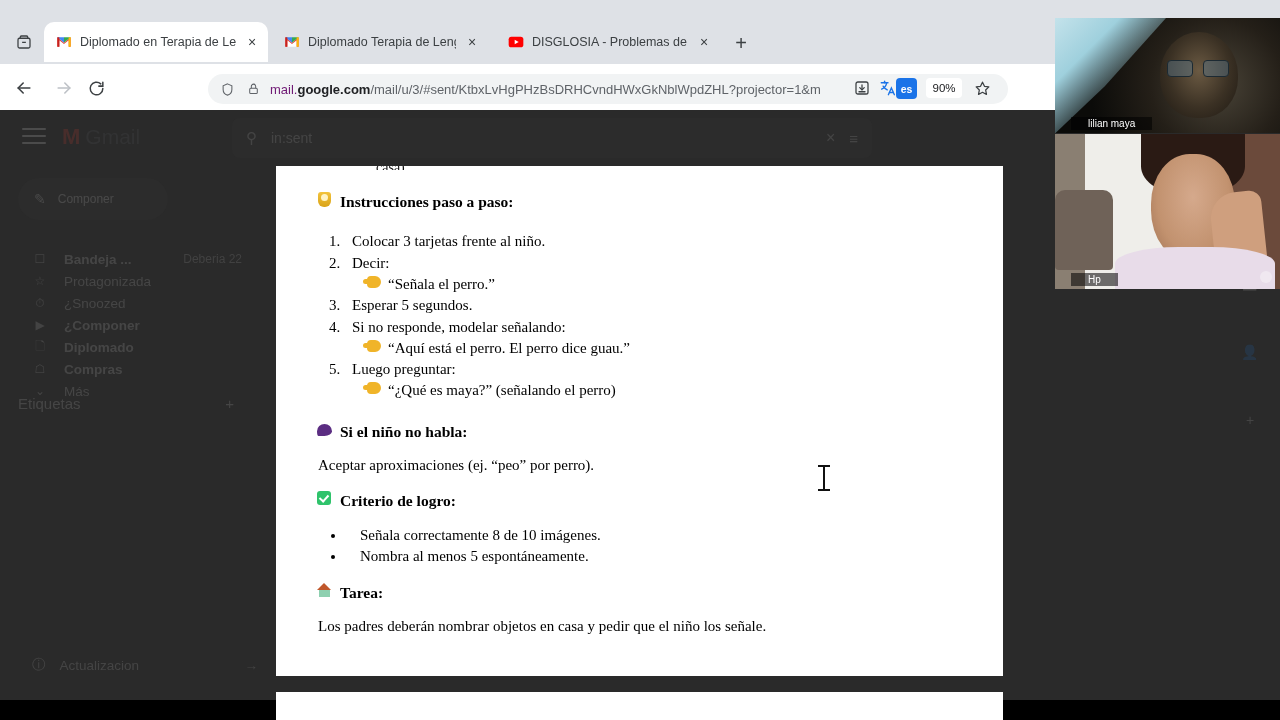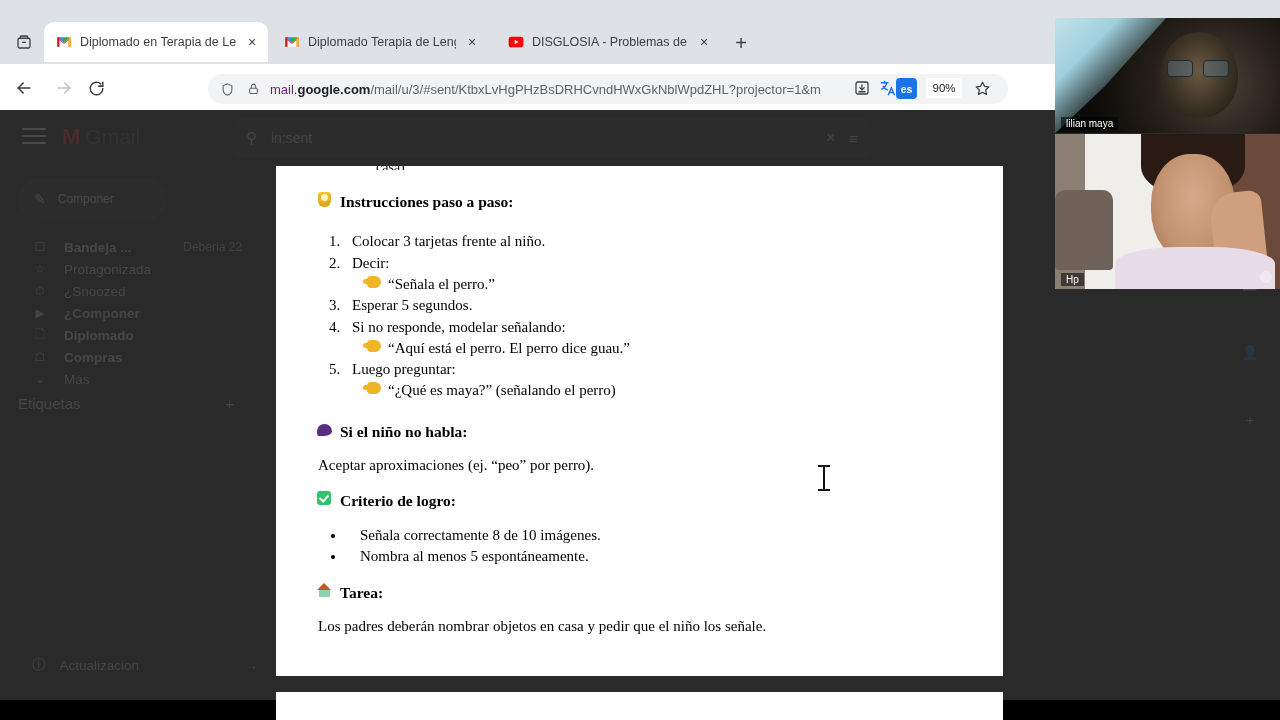--- a/index.html
+++ b/index.html
@@ -198,21 +198,21 @@
   .gap-a{ height:20px; }
   .gap-b{ height:15px; }
 
   
   .vid {
     position:absolute; right:0; width:225px; overflow:hidden; background:#000;
   }
   .vid1 { top:18px; height:115px; }
   .vid2 { top:134px; height:155px; }
   .vid-name{
-    position:absolute; left:6px; bottom:3px; padding:1px 5px;
+    position:absolute; left:16px; bottom:3px; padding:1px 17px;
     background:rgba(0,0,0,0.55); color:#fff; font-size:10px;
     font-family:"Liberation Sans", sans-serif;
   }
   .v1bg{
     position:absolute; inset:0;
     background:
       radial-gradient(circle at 72% 58%, #4a4438 0%, #241f18 38%, #0b0b09 72%),
       #060606;
   }
   .v1streak{
@@ -414,21 +414,21 @@
       </div>
 
       <div class="gm-chip"></div>
 
       <div class="gm-compose">
         <span class="ci">✎</span>
         <span class="cl">Componer</span>
       </div>
 
       <div class="gm-nav">
-        <div class="item bold" style="margin-top:2px">
+        <div class="item bold" style="margin-top:14px">
           <span class="ico">☐</span>
           <span class="lbl">Bandeja ...</span>
           <span class="cnt">Deberia 22</span>
         </div>
         <div class="item">
           <span class="ico">☆</span>
           <span class="lbl">Protagonizada</span>
         </div>
         <div class="item">
           <span class="ico">⏱</span>

